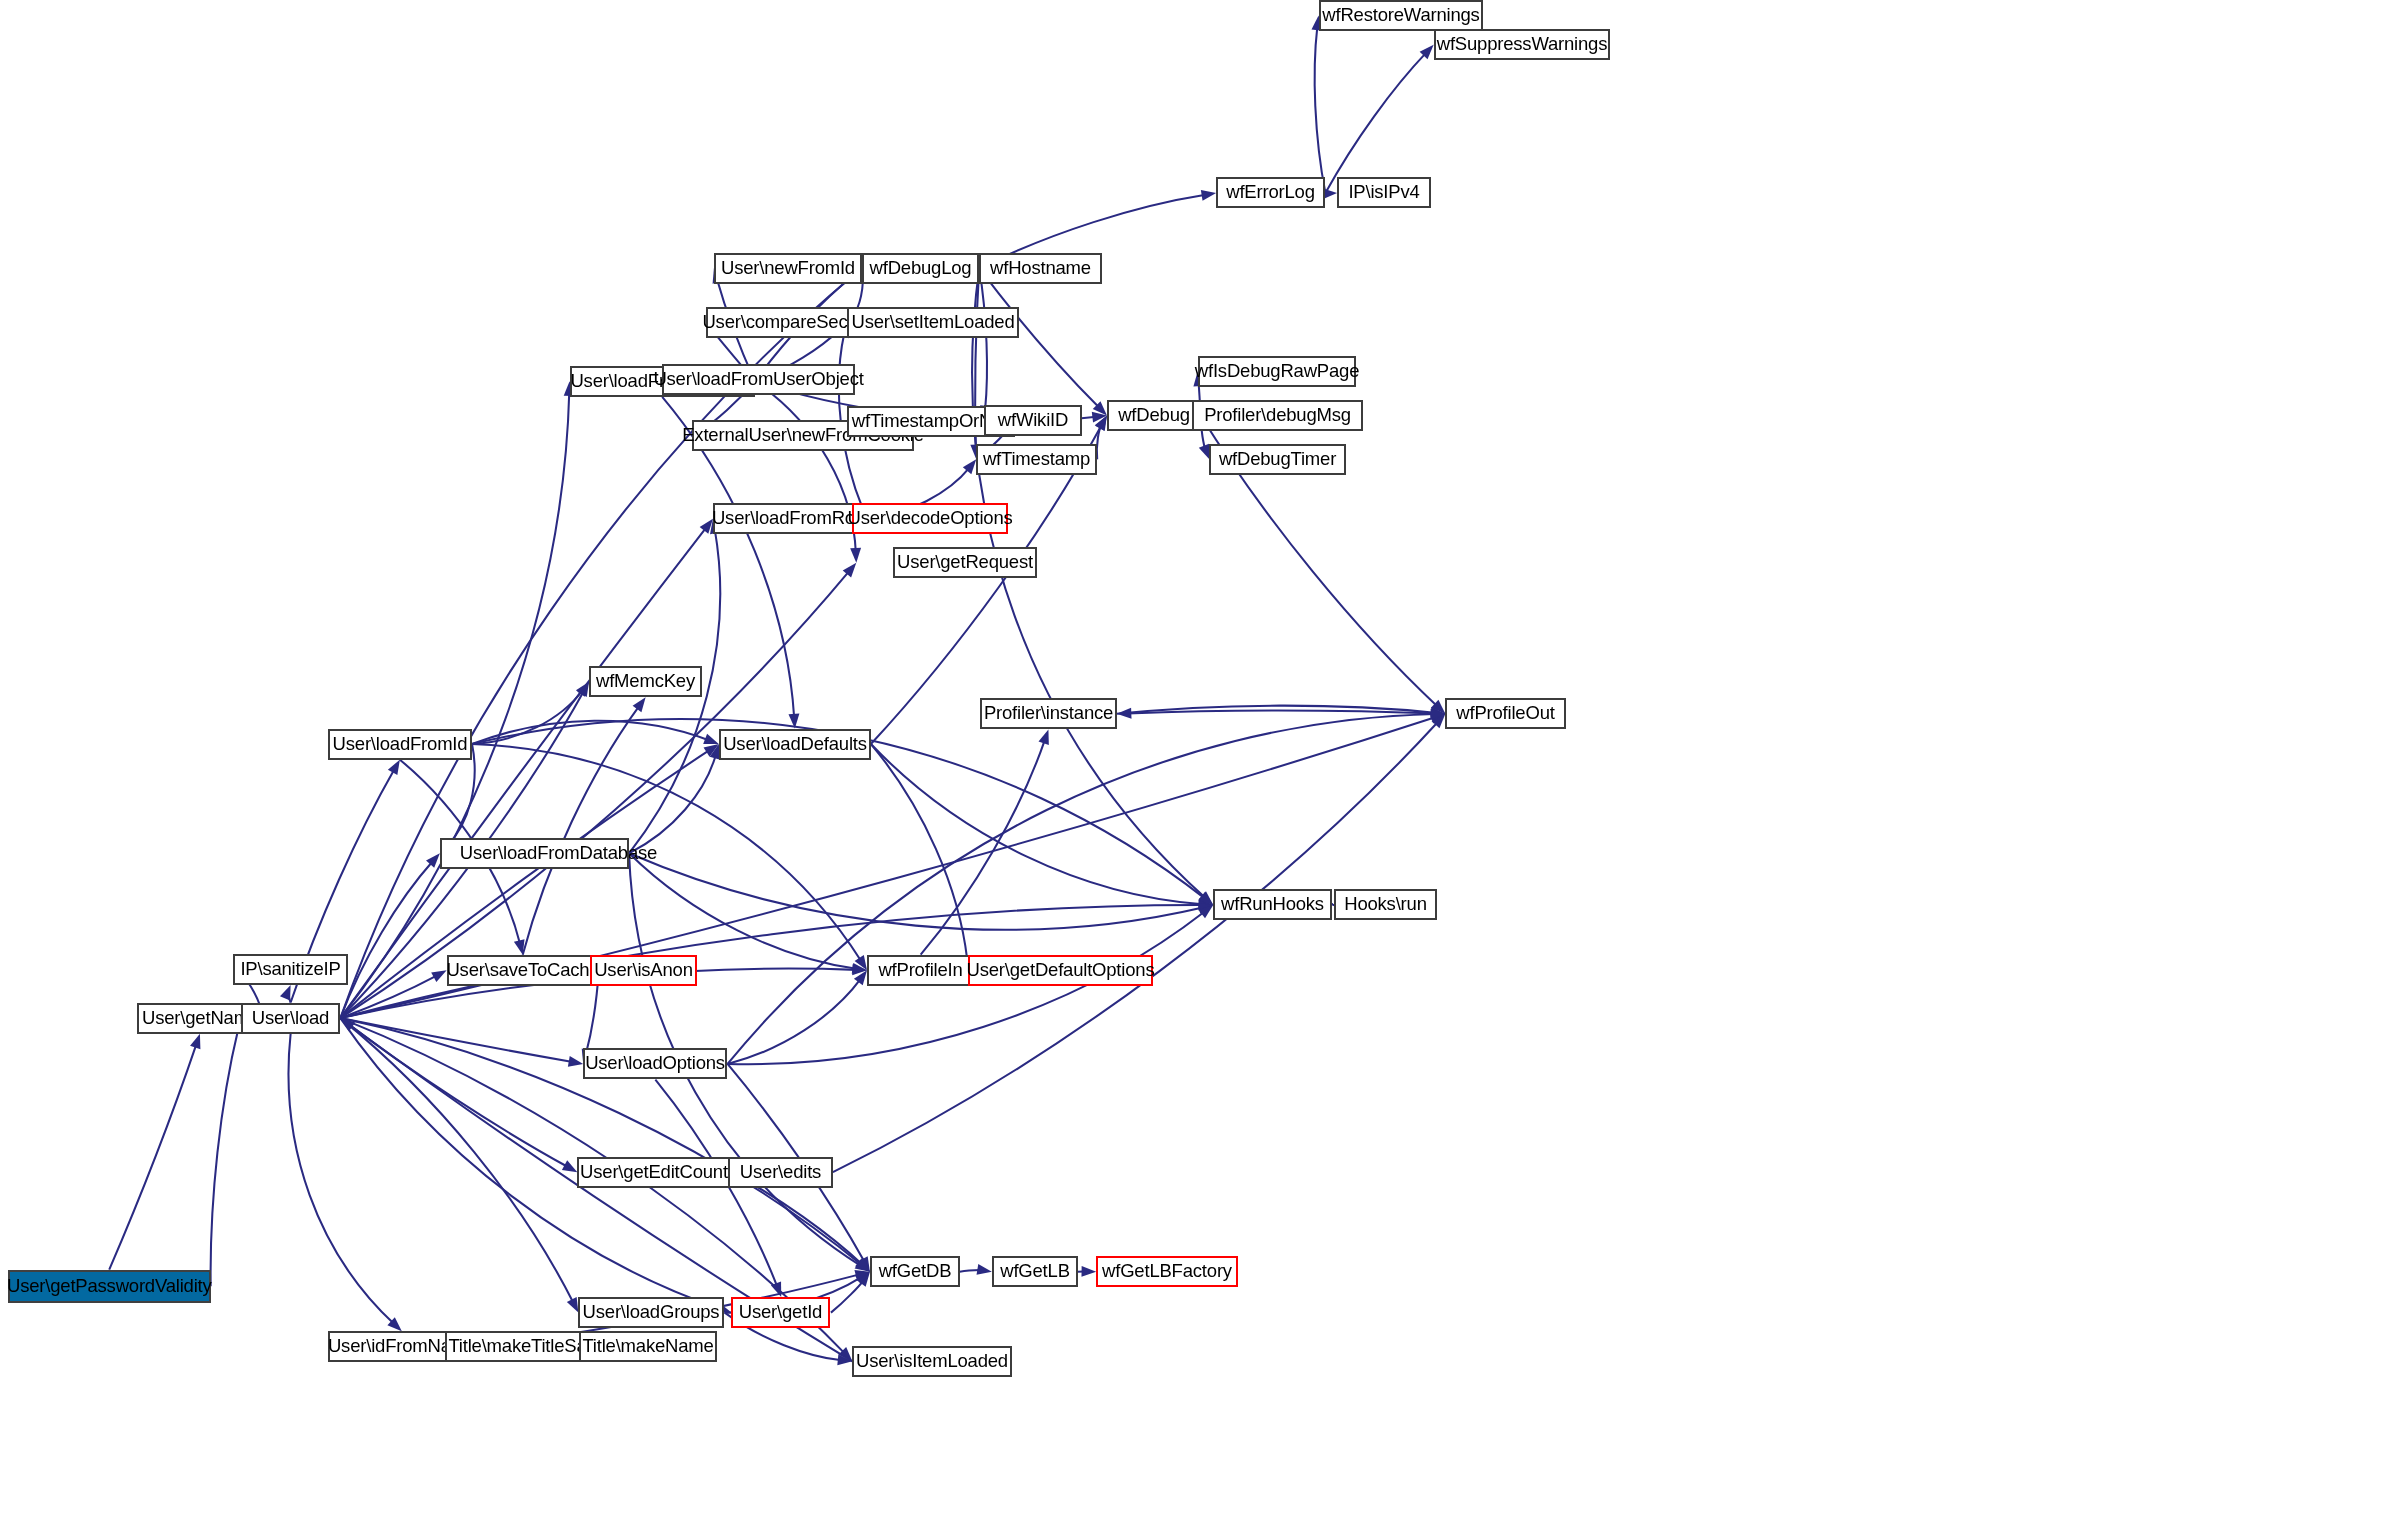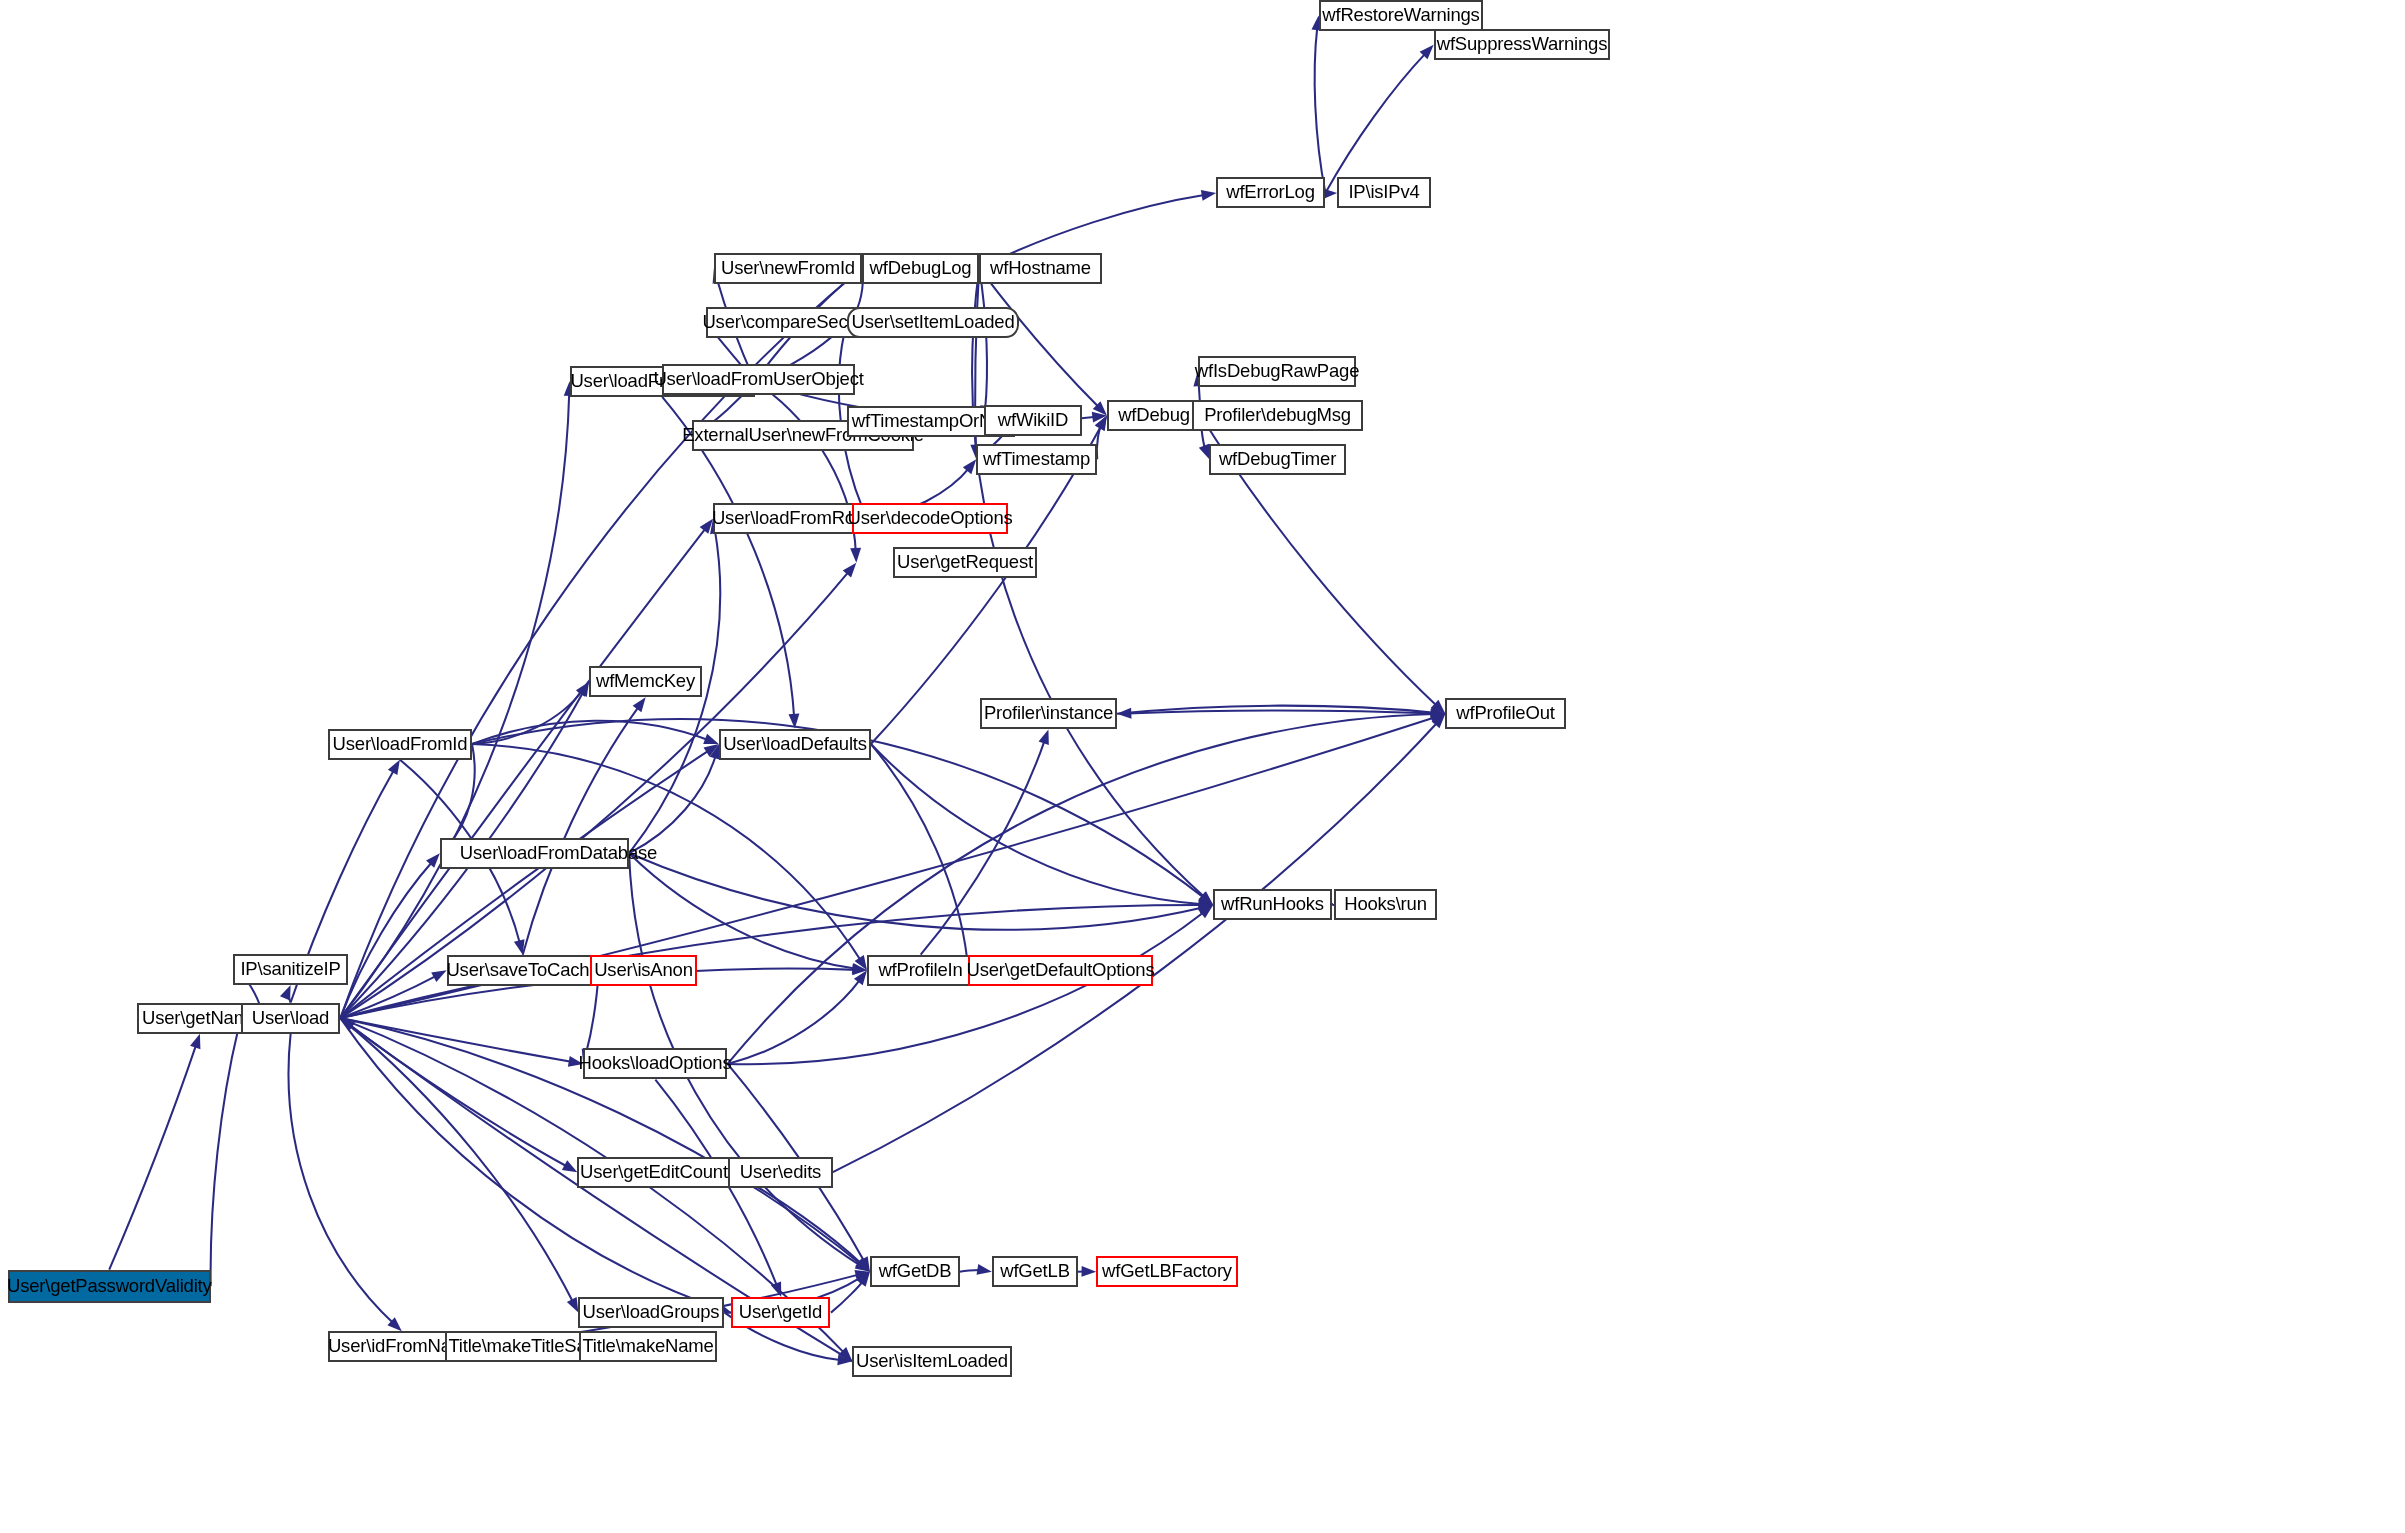--- a/index.html
+++ b/index.html
@@ -212,21 +212,21 @@
       <div class="node" style="left: 137px; top: 1003px; width: 127px; height: 31px;">User\getName</div>
       <div class="node" style="left: 241px; top: 1003px; width: 99px; height: 31px;">User\load</div>
       <div class="node" style="left: 233px; top: 954px; width: 115px; height: 31px;">IP\sanitizeIP</div>
       <div class="node" style="left: 570px; top: 366px; width: 185px; height: 31px;">User\loadFromSession</div>
       <div class="node" style="left: 714px; top: 253px; width: 148px; height: 31px;">User\newFromId</div>
       <div class="node" style="left: 706px; top: 307px; width: 168px; height: 31px;">User\compareSecrets</div>
       <div class="node" style="left: 662px; top: 364px; width: 193px; height: 31px;">User\loadFromUserObject</div>
       <div class="node" style="left: 692px; top: 420px; width: 222px; height: 31px;">ExternalUser\newFromCookie</div>
       <div class="node" style="left: 862px; top: 253px; width: 117px; height: 31px;">wfDebugLog</div>
       <div class="node" style="left: 979px; top: 253px; width: 123px; height: 31px;">wfHostname</div>
-      <div class="node" style="left: 847px; top: 307px; width: 172px; height: 31px; border-radius: 13px;">User\setItemLoaded</div>
+      <div class="node" style="left: 847px; top: 307px; width: 172px; height: 31px;">User\setItemLoaded</div>
       <div class="node" style="left: 847px; top: 406px; width: 168px; height: 31px;">wfTimestampOrNull</div>
       <div class="node" style="left: 984px; top: 405px; width: 98px; height: 31px;">wfWikiID</div>
       <div class="node" style="left: 976px; top: 444px; width: 121px; height: 31px;">wfTimestamp</div>
       <div class="node" style="left: 1107px; top: 400px; width: 94px; height: 31px;">wfDebug</div>
       <div class="node" style="left: 1216px; top: 177px; width: 109px; height: 31px;">wfErrorLog</div>
       <div class="node" style="left: 1337px; top: 177px; width: 94px; height: 31px;">IP\isIPv4</div>
       <div class="node" style="left: 1319px; top: 0px; width: 164px; height: 31px;">wfRestoreWarnings</div>
       <div class="node" style="left: 1434px; top: 29px; width: 176px; height: 31px;">wfSuppressWarnings</div>
       <div class="node" style="left: 1198px; top: 356px; width: 158px; height: 31px;">wfIsDebugRawPage</div>
       <div class="node" style="left: 1192px; top: 400px; width: 171px; height: 31px;">Profiler\debugMsg</div>
@@ -239,21 +239,21 @@
       <div class="node" style="left: 328px; top: 729px; width: 144px; height: 31px;">User\loadFromId</div>
       <div class="node" style="left: 440px; top: 838px; width: 189px; height: 31px; padding-left: 48px;">User\loadFromDatabase</div>
       <div class="node" style="left: 980px; top: 698px; width: 137px; height: 31px;">Profiler\instance</div>
       <div class="node" style="left: 1445px; top: 698px; width: 121px; height: 31px;">wfProfileOut</div>
       <div class="node" style="left: 1213px; top: 889px; width: 119px; height: 31px;">wfRunHooks</div>
       <div class="node" style="left: 1334px; top: 889px; width: 103px; height: 31px;">Hooks\run</div>
       <div class="node" style="left: 447px; top: 955px; width: 152px; height: 31px;">User\saveToCache</div>
       <div class="node red" style="left: 590px; top: 955px; width: 107px; height: 31px;">User\isAnon</div>
       <div class="node" style="left: 867px; top: 955px; width: 107px; height: 31px;">wfProfileIn</div>
       <div class="node red" style="left: 968px; top: 955px; width: 185px; height: 31px;">User\getDefaultOptions</div>
-      <div class="node" style="left: 583px; top: 1048px; width: 144px; height: 31px;">Hooks\loadOptions</div>
+      <div class="node" style="left: 583px; top: 1048px; width: 144px; height: 31px;">User\loadOptions</div>
       <div class="node" style="left: 577px; top: 1157px; width: 154px; height: 31px;">User\getEditCount</div>
       <div class="node" style="left: 728px; top: 1157px; width: 105px; height: 31px;">User\edits</div>
       <div class="node" style="left: 870px; top: 1256px; width: 90px; height: 31px;">wfGetDB</div>
       <div class="node" style="left: 992px; top: 1256px; width: 86px; height: 31px;">wfGetLB</div>
       <div class="node red" style="left: 1096px; top: 1256px; width: 142px; height: 31px;">wfGetLBFactory</div>
       <div class="node red" style="left: 731px; top: 1297px; width: 99px; height: 31px;">User\getId</div>
       <div class="node" style="left: 578px; top: 1297px; width: 146px; height: 31px; text-align: right;">User\loadGroups</div>
       <div class="node" style="left: 328px; top: 1331px; width: 148px; height: 31px;">User\idFromName</div>
       <div class="node" style="left: 445px; top: 1331px; width: 160px; height: 31px;">Title\makeTitleSafe</div>
       <div class="node" style="left: 579px; top: 1331px; width: 138px; height: 31px;">Title\makeName</div>

